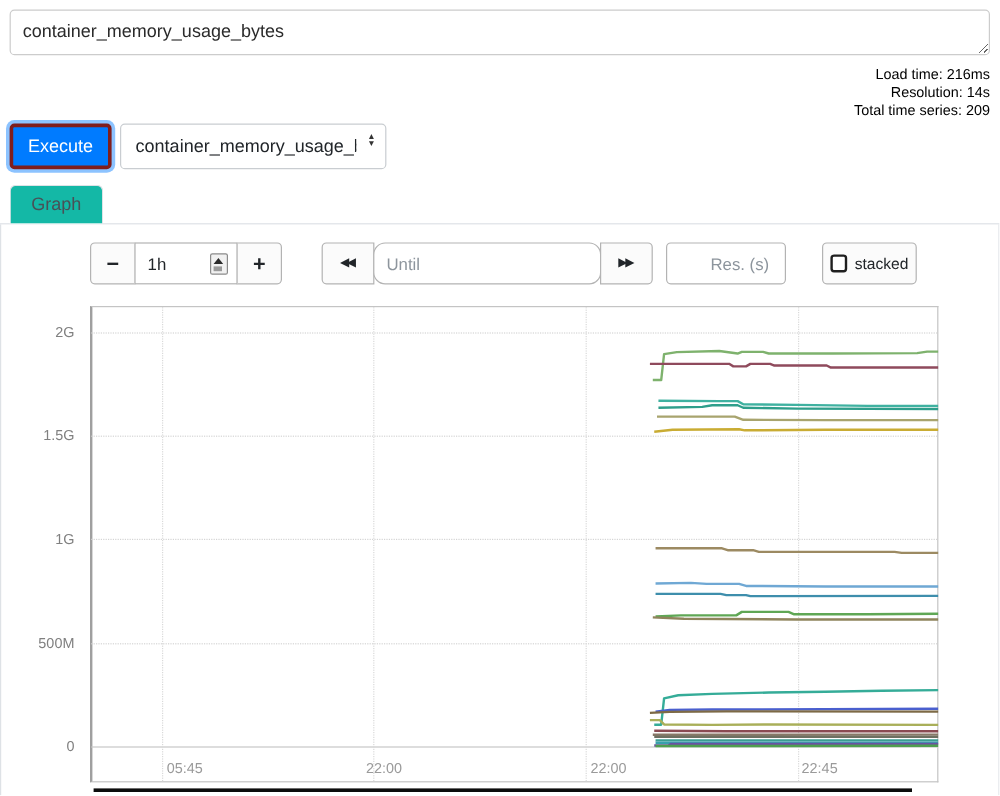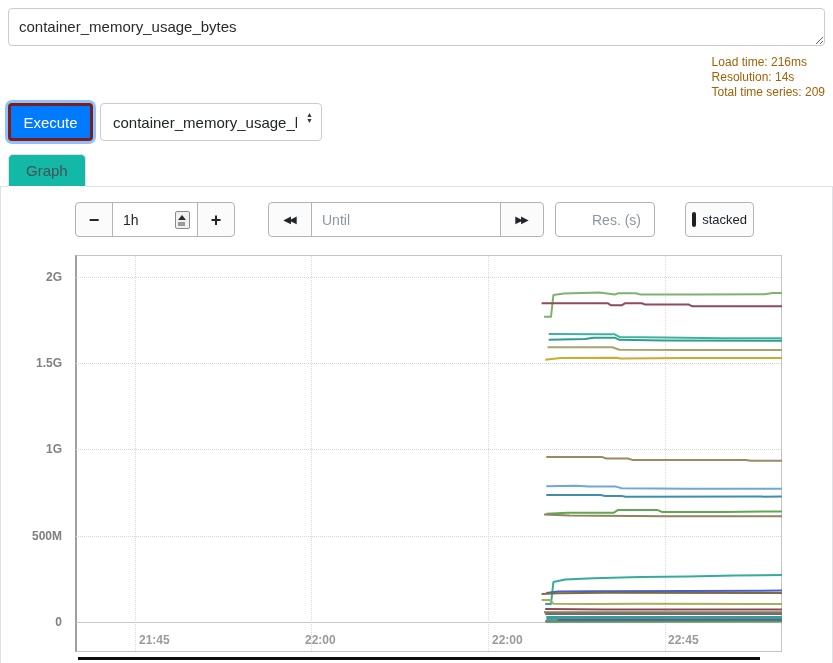--- a/index.html
+++ b/index.html
@@ -9,22 +9,22 @@
   }
   
   .query-box {
     position:absolute; left:8px; top:8px; width:817px; height:38px;
     box-sizing:border-box; border:1px solid #ccc; border-radius:4px;
     font-family:"Liberation Sans","DejaVu Sans",sans-serif;
     font-size:15px; color:#2b2b2b; padding:9px 10px; resize:both; outline:none;
     line-height:18px; overflow:hidden;
   }
   
-  .stats { position:absolute; right:8px; top:55px; 
-    font-size:12px; line-height:15px; color:#a16207; }
+  .stats { position:absolute; right:8px; top:55px; text-align:right;
+    font-size:12px; line-height:15px; color:#000000; }
   
   .execute-btn {
     position:absolute; left:8px; top:103px; width:85px; height:38px;
     background:#007bff; color:#fff; border:3px solid #7f1d1d; border-radius:4px;
     font-family:inherit; font-size:15px; cursor:pointer;
     box-shadow:0 0 0 3px rgba(0,123,255,.45);
   }
   .metric-select {
     position:absolute; left:100px; top:103px; width:222px; height:38px;
     box-sizing:border-box; border:1px solid #c9cdd1; border-radius:4px;
@@ -46,40 +46,40 @@
     box-sizing:border-box; border-left:1px solid #dee2e6; border-right:1px solid #dee2e6; }
   
   .ctl { position:absolute; top:202px; height:35px; display:inline-flex; }
   .ctl-btn, .ctl-input {
     box-sizing:border-box; height:35px; border:1px solid #b3b3b3; background:#fbfbfb;
     font-family:inherit; font-size:14px; color:#212529;
   }
   .ctl-btn { cursor:pointer; display:flex; align-items:center; justify-content:center; }
   .ctl-input { background:#fff; padding:0 10px; outline:none; }
   .ctl-input::placeholder { color:#8d959d; }
-  .grp > * { margin-left:-1px; }
+  .grp > * { margin-left:-1px;border-radius:10px; }
   .grp > *:first-child { margin-left:0; border-radius:4px 0 0 4px; }
   .grp > *:last-child { border-radius:0 4px 4px 0; }
   .bold-glyph { font-weight:bold; font-size:18px; line-height:1; }
   .ff-glyph { font-size:10px; letter-spacing:-2px; padding-right:2px; }
   .range-wrap { position:relative; }
   .spin-icon { position:absolute; right:8px; top:9px; width:13px; height:16px;
     border:1px solid #8a8a8a; border-radius:2px; background:#f1f1f1; }
   .spin-icon::before { content:""; position:absolute; left:2px; top:3px;
     border-left:4px solid transparent; border-right:4px solid transparent;
     border-bottom:5px solid #2b2b2b; }
   .spin-icon::after { content:""; position:absolute; left:2px; bottom:2px;
     width:7px; height:4px; background:#9a9a9a; }
   .res-input { position:absolute; left:555px; top:202px; width:100px; border-radius:4px;padding-left:36px; }
-  .stacked-btn { position:absolute; left:685px; top:202px; width:69px; border-radius:4px;
+  .stacked-btn { position:absolute; left:685px; top:202px; width:79px; border-radius:4px;
     gap:6px; font-size:13px; }
   .checkbox-square { width:11px; height:11px; border:2px solid #1f1f1f; border-radius:3px;
     background:#fff; display:inline-block; }
   
-  .chart { position:absolute; left:0; top:0; width:723px; height:663px; pointer-events:none;font-weight:bold; }
+  .chart { position:absolute; left:0; top:0; width:723px; height:663px; pointer-events:none; }
   .plot-frame { position:absolute; left:75px; top:255px; width:707px; height:397px;
     box-sizing:border-box; border:1px solid #c4c4c4; border-left:2px solid #9f9f9f; background:#fff; }
   .gridline-h { position:absolute; left:76px; width:705px; height:0;
     border-top:1px dotted #d4d4d4; }
   .gridline-h.zero { border-top:1px solid #c7c7c7; }
   .gridline-v { position:absolute; top:256px; height:395px; width:0;
     border-left:1px dotted #d9d9d9; }
   .ylabel { position:absolute; left:0; width:62px; text-align:right;
     font-size:12px; color:#808080; }
   .xlabel { position:absolute; top:633px; font-size:12px; color:#9a9a9a; }
@@ -158,21 +158,21 @@
       <div class="gridline-v" style="left:488px;"></div>
       <div class="gridline-v" style="left:665px;"></div>
     </div>
 
     <span class="ylabel" style="top:270px;">2G</span>
     <span class="ylabel" style="top:356px;">1.5G</span>
     <span class="ylabel" style="top:442px;">1G</span>
     <span class="ylabel" style="top:529px;">500M</span>
     <span class="ylabel" style="top:615px;">0</span>
 
-    <span class="xlabel" style="left:139px;">21:45</span>
+    <span class="xlabel" style="left:139px;">05:45</span>
     <span class="xlabel" style="left:305px;">22:00</span>
     <span class="xlabel" style="left:492px;">22:00</span>
     <span class="xlabel" style="left:668px;">22:45</span>
 
     <svg class="series-svg" width="707" height="397" viewBox="0 0 707 397">
         <polyline points="469.0,61.7 476.0,61.7 478.4,40.1 489.0,38.4 524.4,37.5 539.7,39.6 543.2,38.2 560.9,38.2 565.6,39.6 618.6,39.6 689.3,39.3 697.6,38.0 707.0,38.0" fill="none" stroke="#7EB26D" stroke-width="2" stroke-linejoin="round"></polyline>
         <polyline points="466.6,48.2 532.6,48.2 536.1,50.3 546.7,50.3 550.3,48.2 566.8,48.2 570.3,49.6 613.9,49.6 617.4,51.3 707.0,51.3" fill="none" stroke="#8F4A5C" stroke-width="2" stroke-linejoin="round"></polyline>
         <polyline points="473.7,78.9 524.4,79.3 539.7,79.3 544.4,81.9 589.2,82.4 648.1,83.2 707.0,83.2" fill="none" stroke="#3FB1A0" stroke-width="2" stroke-linejoin="round"></polyline>
         <polyline points="473.7,84.8 510.2,84.1 518.5,82.7 539.7,82.7 544.4,84.8 589.2,85.5 707.0,85.8" fill="none" stroke="#2E9E8B" stroke-width="2" stroke-linejoin="round"></polyline>
         <polyline points="472.5,92.2 537.3,92.2 544.4,94.8 612.7,95.1 707.0,95.1" fill="none" stroke="#A8A46E" stroke-width="2" stroke-linejoin="round"></polyline>

